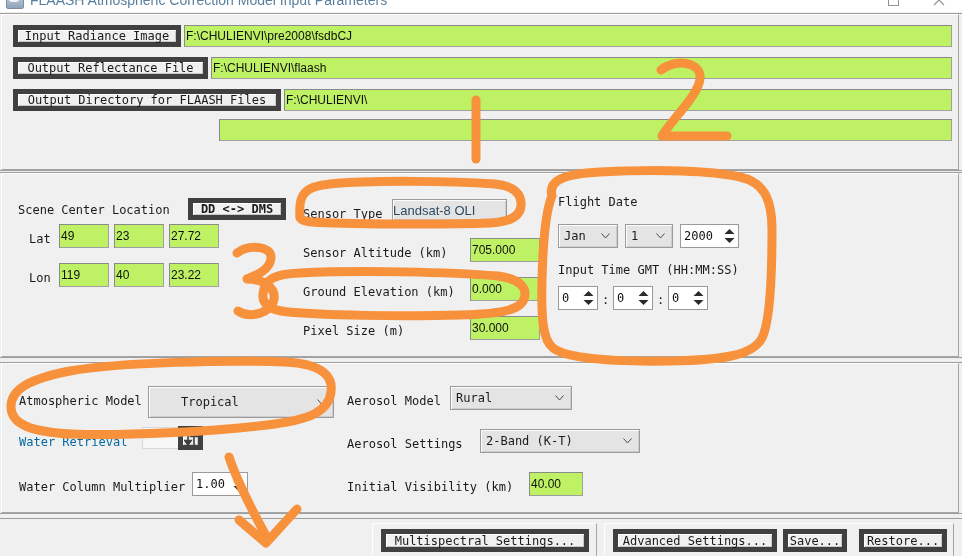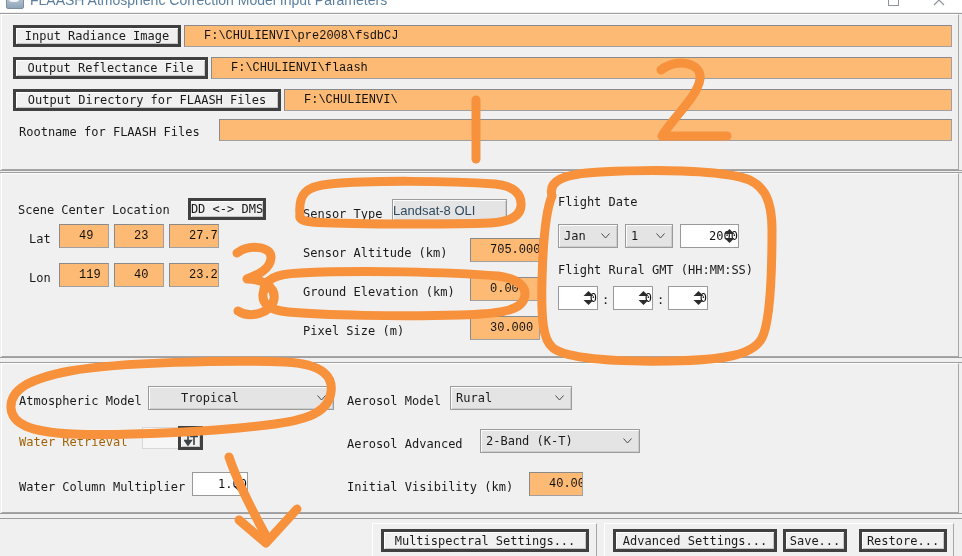--- a/index.html
+++ b/index.html
@@ -88,42 +88,42 @@
     width: 962px;
     border-top: 1px solid #9d9d9d;
     border-bottom: 1px solid #9d9d9d;
     box-sizing: border-box;
     background: #f0f0f0;
   }
 
   
   .btn {
     background: #f0f0f0;
-    border: 3px solid #404040;
+    border: 5px solid #404040;
     box-shadow: inset 1px 1px 0 #ffffff, inset -1px -1px 0 #c8c8c8;
     display: inline-flex;
     align-items: center;
     justify-content: center;
     font-family: "DejaVu Sans Mono", monospace;
     font-size: 12px;
     color: #1a1a1a;
     box-sizing: border-box;
     cursor: default;
     white-space: nowrap;
   }
   .textfield {
-    background: #fdba74;
+    background: #bef264;
     border: 1px solid #a0a0a0;
     border-top-color: #8a8a8a;
     border-left-color: #8a8a8a;
     box-sizing: border-box;
     display: flex;
     align-items: center;
-    padding-left: 19px;
-    font-family: Liberation Mono, monospace;
+    padding-left: 1px;
+    font-family: Liberation Sans, sans-serif;
     font-size: 12px;
     color: #101010;
     white-space: nowrap;
     overflow: hidden;
   }
   .label {
     position: absolute;
     white-space: nowrap;
     font-family: "DejaVu Sans Mono", monospace;
     font-size: 12px;
@@ -159,29 +159,28 @@
     position: absolute;
     background: #ffffff;
     border: 1px solid #9a9a9a;
     box-sizing: border-box;
     display: flex;
     align-items: center;
     font-family: "DejaVu Sans Mono", monospace;
     font-size: 12px;
     color: #101010;
     padding-left: 3px;
-    justify-content: flex-end;
   }
   .spin .arrows {
     position: absolute;
     right: 2px; top: 50%;
     margin-top: -8px;
     width: 13px; height: 16px;
   }
-  .disabled-text { color: #a16207; text-align: right; }
+  .disabled-text { color: #0369a1; text-align: right; }
 
   
   .annot {
     position: absolute;
     left: 0; top: 0;
     width: 962px; height: 556px;
     pointer-events: none;
   }
 </style>
 </head>
@@ -211,29 +210,28 @@
 
       <div class="btn" style="position:absolute;left:11px;top:10px;width:168px;height:22px;">Input Radiance Image</div>
       <div class="textfield" style="position:absolute;left:182px;top:10px;width:768px;height:22px;">F:\CHULIENVI\pre2008\fsdbCJ</div>
 
       <div class="btn" style="position:absolute;left:11px;top:42px;width:195px;height:22px;">Output Reflectance File</div>
       <div class="textfield" style="position:absolute;left:209px;top:42px;width:741px;height:22px;">F:\CHULIENVI\flaash</div>
 
       <div class="btn" style="position:absolute;left:11px;top:74px;width:268px;height:22px;">Output Directory for FLAASH Files</div>
       <div class="textfield" style="position:absolute;left:282px;top:74px;width:668px;height:22px;">F:\CHULIENVI\</div>
 
-      <div class="label" style="left:17px;top:110px;">Rootname for FLAASH Files</div>
       <div class="textfield" style="position:absolute;left:217px;top:104px;width:733px;height:22px;" placeholder=""></div>
     </div>
   </div>
 
   <div class="panel-outline" style="top:172px;height:186px;">
     <div class="panel" style="top:0;left:1px;width:958px;height:184px;">
 
-      <div class="btn" style="position:absolute;left:186px;top:24px;width:78px;height:22px;">DD &lt;-&gt; DMS</div>
+      <div class="btn" style="position:absolute;left:186px;top:24px;width:98px;height:22px;font-weight:bold;">DD &lt;-&gt; DMS</div>
 
       <div class="label" style="left:27px;top:58px;">Lat</div>
       <div class="textfield" style="position:absolute;left:57px;top:50px;width:50px;height:24px;">49</div>
       <div class="textfield" style="position:absolute;left:112px;top:50px;width:50px;height:24px;">23</div>
       <div class="textfield" style="position:absolute;left:167px;top:50px;width:50px;height:24px;">27.72</div>
 
       <div class="label" style="left:27px;top:97px;">Lon</div>
       <div class="textfield" style="position:absolute;left:57px;top:89px;width:50px;height:24px;">119</div>
       <div class="textfield" style="position:absolute;left:112px;top:89px;width:50px;height:24px;">40</div>
       <div class="textfield" style="position:absolute;left:167px;top:89px;width:50px;height:24px;">23.22</div>
@@ -267,21 +265,21 @@
           </svg>
       </div>
       <div class="spin" style="left:678px;top:50px;width:59px;height:24px;">
         <span>2000</span>
         <svg class="arrows" viewBox="0 0 13 16">
           <path d="M6.5 1 L11.5 6 L1.5 6 Z" fill="#2b2b2b"></path>
           <path d="M6.5 15 L1.5 10 L11.5 10 Z" fill="#2b2b2b"></path>
         </svg>
       </div>
 
-      <div class="label" style="left:556px;top:89px;">Flight Rural GMT (HH:MM:SS)</div>
+      <div class="label" style="left:556px;top:89px;">Input Time GMT (HH:MM:SS)</div>
 
       <div class="spin" style="left:556px;top:112px;width:40px;height:24px;">
         <span>0</span>
         <svg class="arrows" viewBox="0 0 13 16">
           <path d="M6.5 1 L11.5 6 L1.5 6 Z" fill="#2b2b2b"></path>
           <path d="M6.5 15 L1.5 10 L11.5 10 Z" fill="#2b2b2b"></path>
         </svg>
       </div>
       <div class="label" style="left:600px;top:119px;">:</div>
       <div class="spin" style="left:611px;top:112px;width:40px;height:24px;">
@@ -301,21 +299,21 @@
       </div>
     </div>
   </div>
 
   <div class="label" style="left:18px;top:203px;">Scene Center Location</div>
 
   <div class="panel-outline" style="top:362px;height:152px;">
     <div class="panel" style="top:0;left:1px;width:958px;height:150px;">
 
       <div class="label" style="left:17px;top:30px;">Atmospheric Model</div>
-      <div class="combo" style="left:146px;top:22px;width:186px;height:24px;padding-left:32px;">
+      <div class="combo" style="left:146px;top:22px;width:186px;height:32px;padding-left:32px;">
         <span>Tropical</span>
         <svg class="chev" viewBox="0 0 9 6">
             <path d="M0.5 0.5 L4.5 5 L8.5 0.5" fill="none" stroke="#4b4b4b" stroke-width="1"></path>
           </svg>
       </div>
 
       <div class="label disabled-text" style="left:17px;top:71px;">Water Retrieval</div>
       <div style="position:absolute;left:140px;top:63px;width:50px;height:22px;background:#f6f6f6;border:1px solid #d8d8d8;box-sizing:border-box;"></div>
       <div class="btn" style="position:absolute;left:176px;top:62px;width:25px;height:24px;">
         <svg width="14" height="15" viewBox="0 0 14 15">
@@ -334,21 +332,21 @@
       </div>
 
       <div class="label" style="left:345px;top:30px;">Aerosol Model</div>
       <div class="combo" style="left:448px;top:22px;width:122px;height:24px;">
         <span>Rural</span>
         <svg class="chev" viewBox="0 0 9 6">
             <path d="M0.5 0.5 L4.5 5 L8.5 0.5" fill="none" stroke="#4b4b4b" stroke-width="1"></path>
           </svg>
       </div>
 
-      <div class="label" style="left:345px;top:73px;">Aerosol Advanced</div>
+      <div class="label" style="left:345px;top:73px;">Aerosol Settings</div>
       <div class="combo" style="left:478px;top:65px;width:160px;height:24px;">
         <span>2-Band (K-T)</span>
         <svg class="chev" viewBox="0 0 9 6">
             <path d="M0.5 0.5 L4.5 5 L8.5 0.5" fill="none" stroke="#4b4b4b" stroke-width="1"></path>
           </svg>
       </div>
 
       <div class="label" style="left:345px;top:116px;">Initial Visibility (km)</div>
       <div class="textfield" style="position:absolute;left:527px;top:108px;width:54px;height:24px;">40.00</div>
     </div>

